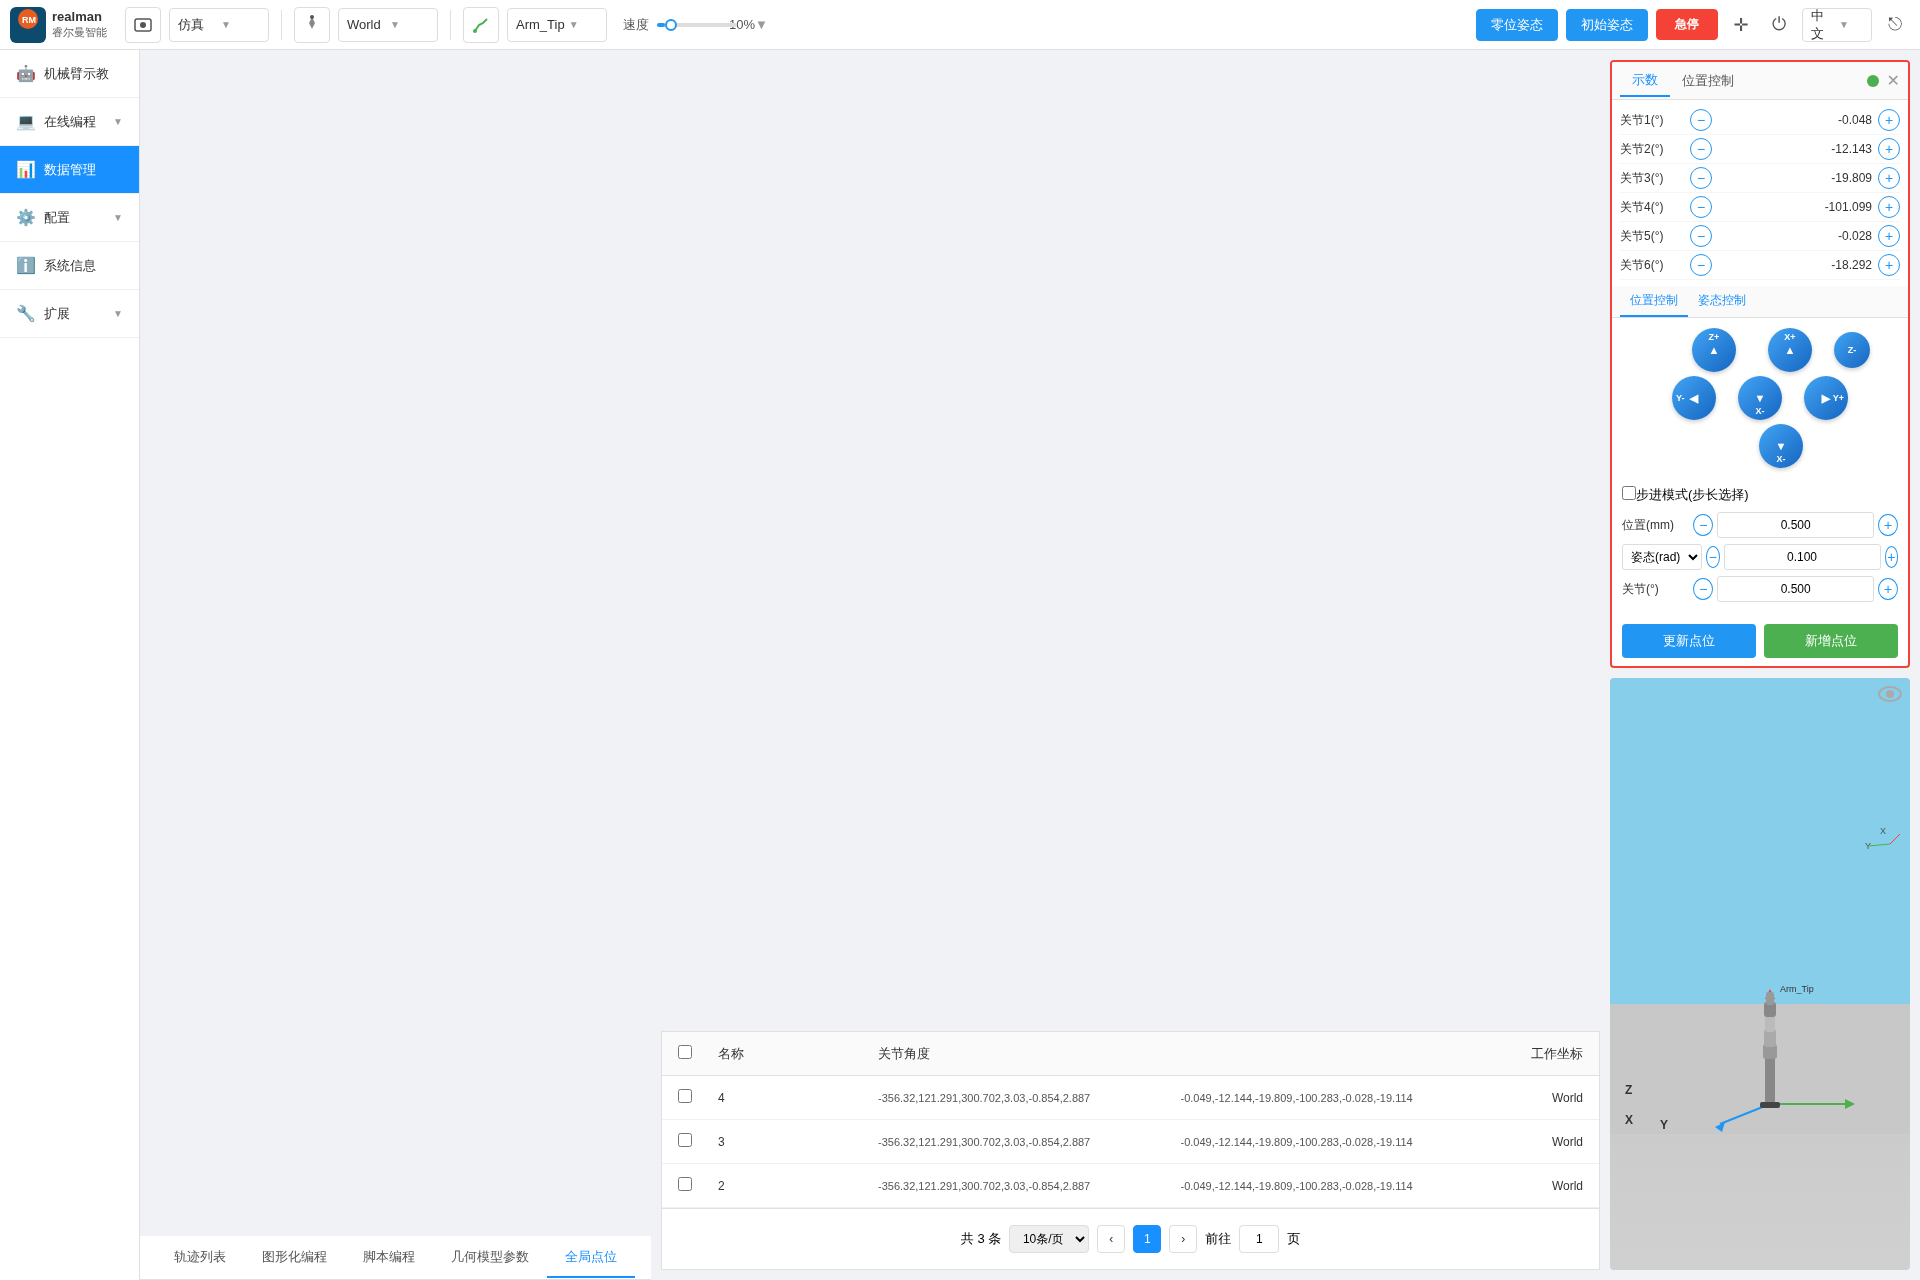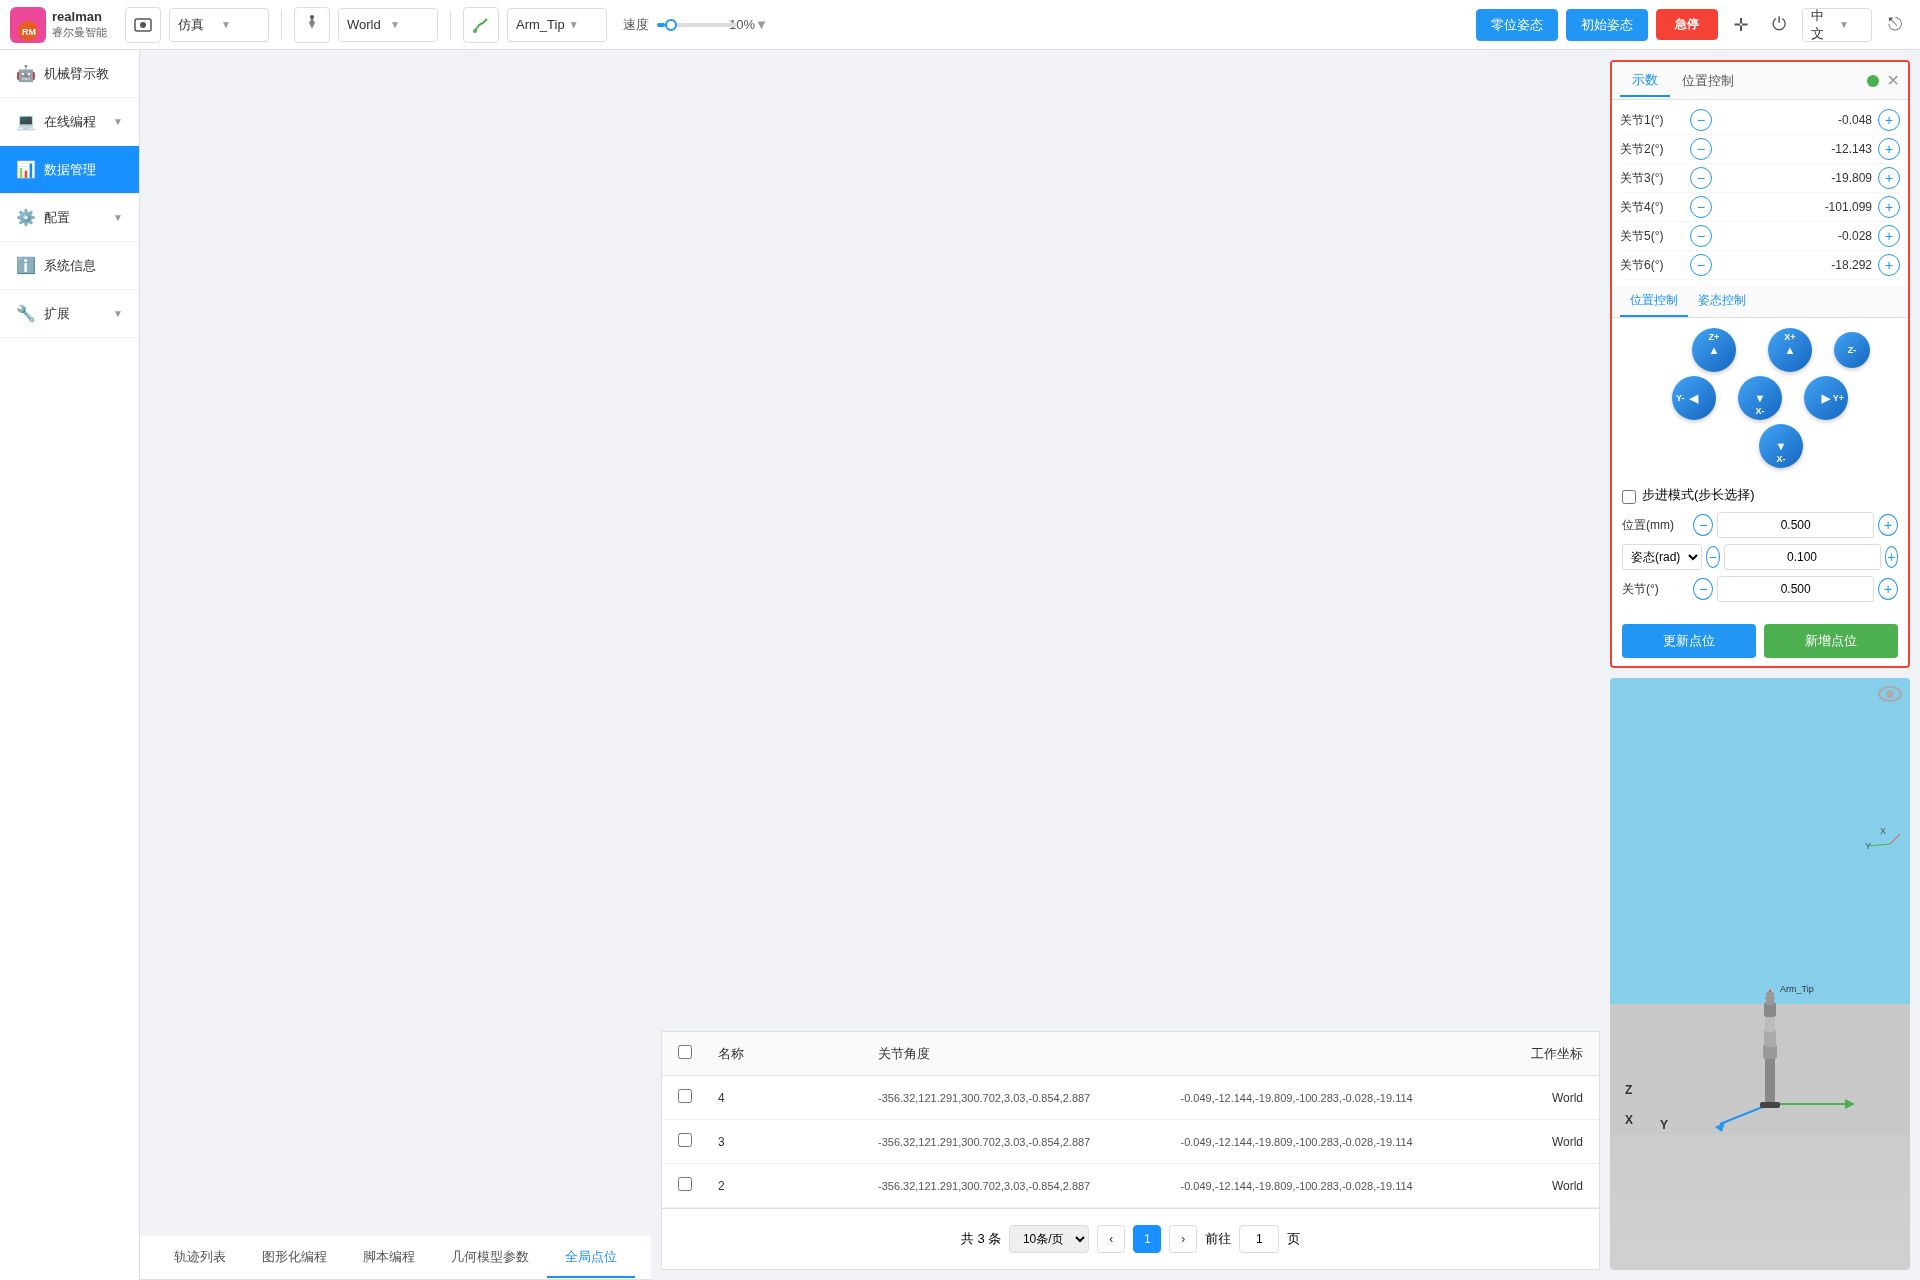--- a/index.html
+++ b/index.html
@@ -15,23 +15,23 @@
       padding: 0 10px;
       gap: 8px;
       z-index: 100;
       position: relative;
     }
     .logo-area {
       display: flex; align-items: center; gap: 6px; margin-right: 10px;
     }
     .logo-icon {
       width: 36px; height: 36px;
-      background: #ec4899;
+      background: #0c4a6e;
       border-radius: 6px;
-      display: flex; align-items: flex-end; justify-content: center;
+      display: flex; align-items: flex-start; justify-content: center;
       color: white; font-weight: bold; font-size: 14px;
     }
     .logo-text { font-size: 13px; font-weight: bold; color: #333; line-height: 1.2; }
     .logo-sub { font-size: 11px; color: #666; }
     .nav-icon-btn {
       width: 36px; height: 36px; display: flex; align-items: center; justify-content: center;
       border: 1px solid #ddd; border-radius: 4px; cursor: pointer; background: #fff;
       font-size: 16px; color: #555;
     }
     .nav-dropdown {
@@ -245,21 +245,21 @@
       width: 36px; height: 36px; border-radius: 50%;
       background: linear-gradient(135deg, #42a5f5, #1565c0);
       display: flex; align-items: center; justify-content: center;
       cursor: pointer; color: #fff; font-size: 9px; font-weight: bold;
       box-shadow: 0 2px 4px rgba(0,0,0,0.2);
     }
 
     
     .step-section { padding: 8px 10px; }
     .step-checkbox-row {
-      display: flex; align-items: flex-end; gap: 6px; margin-bottom: 8px;
+      display: flex; align-items: flex-start; margin-bottom: 8px;
     }
     .step-row {
       display: flex; align-items: center; margin-bottom: 6px;
     }
     .step-label { width: 80px; font-size: 12px; color: #333; }
     .step-minus {
       width: 22px; height: 22px; border: 1px solid #2196F3; border-radius: 50%;
       display: flex; align-items: center; justify-content: center;
       color: #2196F3; cursor: pointer; font-size: 14px; background: #fff;
     }

